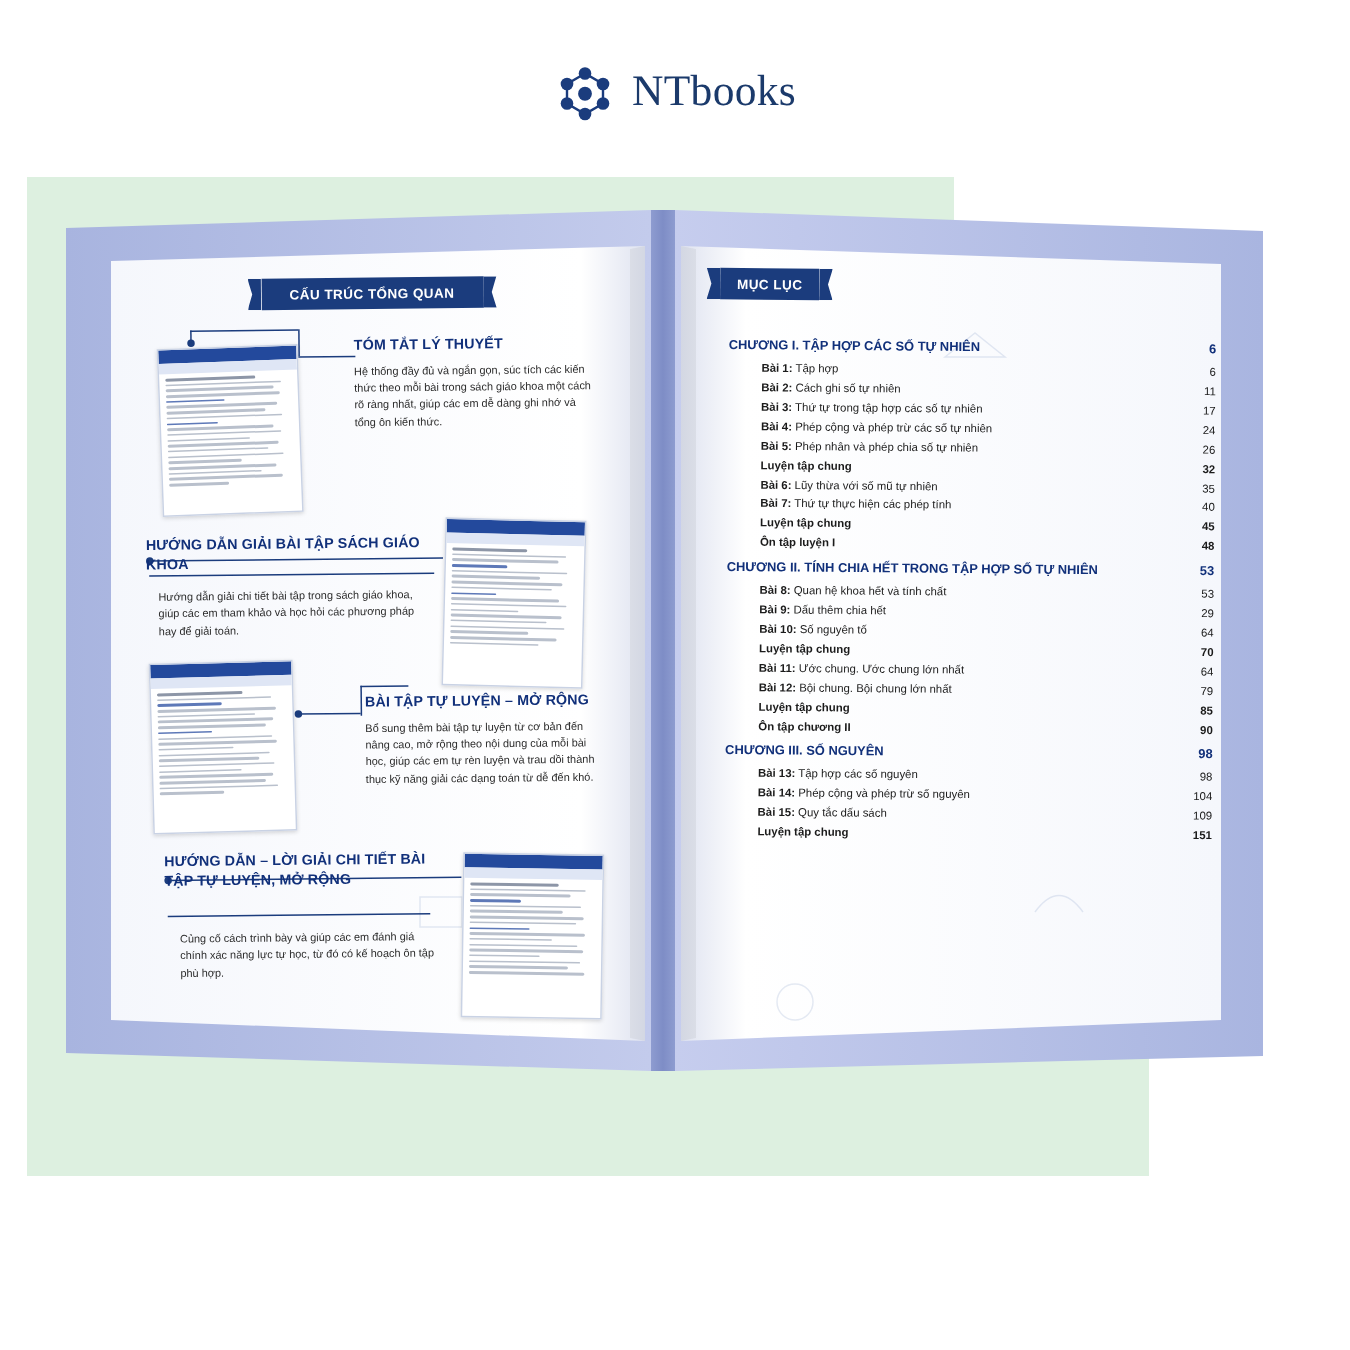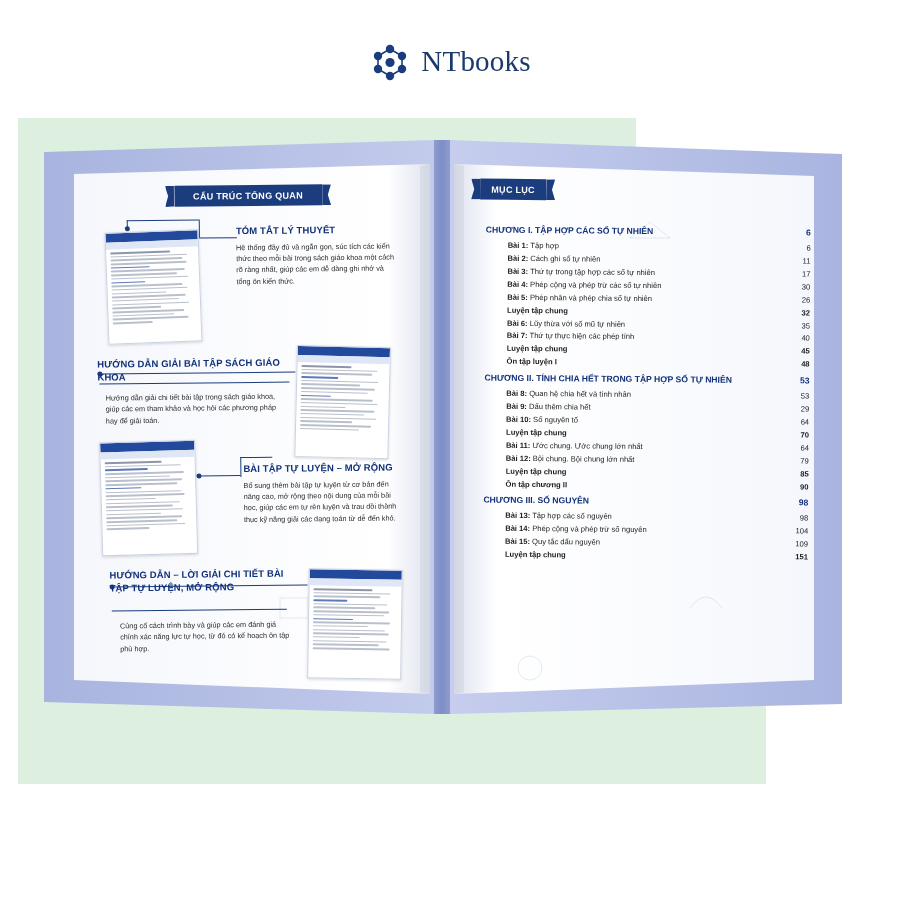--- a/index.html
+++ b/index.html
@@ -463,21 +463,21 @@
         <span class="pg">11</span>
       </div>
       <div class="toc-row entry" style="padding-left: 22px;">
         <span class="lbl"><b>Bài 3:</b><span> Thứ tự trong tập hợp các số tự nhiên</span></span>
         <span class="fill"></span>
         <span class="pg">17</span>
       </div>
       <div class="toc-row entry" style="padding-left: 22px;">
         <span class="lbl"><b>Bài 4:</b><span> Phép cộng và phép trừ các số tự nhiên</span></span>
         <span class="fill"></span>
-        <span class="pg">30</span>
+        <span class="pg">24</span>
       </div>
       <div class="toc-row entry" style="padding-left: 22px;">
         <span class="lbl"><b>Bài 5:</b><span> Phép nhân và phép chia số tự nhiên</span></span>
         <span class="fill"></span>
         <span class="pg">26</span>
       </div>
       <div class="toc-row entry" style="padding-left: 22px;">
         <span class="lbl" style="font-weight: bold;"><b>Luyện tập chung</b></span>
         <span class="fill"></span>
         <span class="pg" style="font-weight: bold;">32</span>
@@ -501,21 +501,21 @@
         <span class="lbl" style="font-weight: bold;"><b>Ôn tập luyện I</b></span>
         <span class="fill"></span>
         <span class="pg" style="font-weight: bold;">48</span>
       </div>
       <div class="toc-row chapter">
         <span class="lbl">CHƯƠNG II. TÍNH CHIA HẾT TRONG TẬP HỢP SỐ TỰ NHIÊN</span>
         <span class="fill"></span>
         <span class="pg">53</span>
       </div>
       <div class="toc-row entry" style="padding-left: 22px;">
-        <span class="lbl"><b>Bài 8:</b><span> Quan hệ chia hết và tính nhân</span></span>
+        <span class="lbl"><b>Bài 8:</b><span> Quan hệ khoa hết và tính chất</span></span>
         <span class="fill"></span>
         <span class="pg">53</span>
       </div>
       <div class="toc-row entry" style="padding-left: 22px;">
         <span class="lbl"><b>Bài 9:</b><span> Dấu thêm chia hết</span></span>
         <span class="fill"></span>
         <span class="pg">29</span>
       </div>
       <div class="toc-row entry" style="padding-left: 22px;">
         <span class="lbl"><b>Bài 10:</b><span> Số nguyên tố</span></span>
@@ -556,21 +556,21 @@
         <span class="lbl"><b>Bài 13:</b><span> Tập hợp các số nguyên</span></span>
         <span class="fill"></span>
         <span class="pg">98</span>
       </div>
       <div class="toc-row entry" style="padding-left: 22px;">
         <span class="lbl"><b>Bài 14:</b><span> Phép cộng và phép trừ số nguyên</span></span>
         <span class="fill"></span>
         <span class="pg">104</span>
       </div>
       <div class="toc-row entry" style="padding-left: 22px;">
-        <span class="lbl"><b>Bài 15:</b><span> Quy tắc dấu nguyên</span></span>
+        <span class="lbl"><b>Bài 15:</b><span> Quy tắc dấu sách</span></span>
         <span class="fill"></span>
         <span class="pg">109</span>
       </div>
       <div class="toc-row entry" style="padding-left: 22px;">
         <span class="lbl" style="font-weight: bold;"><b>Luyện tập chung</b></span>
         <span class="fill"></span>
         <span class="pg" style="font-weight: bold;">151</span>
       </div>
     </div>
 </div>

